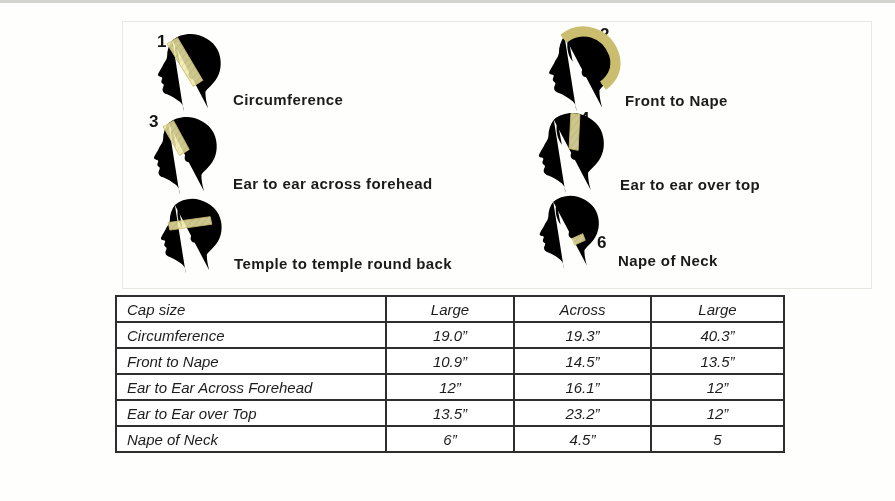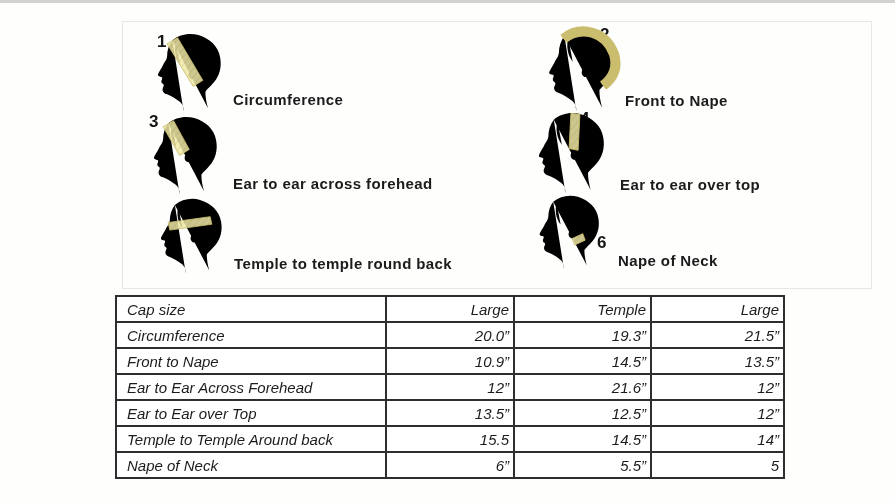--- a/index.html
+++ b/index.html
@@ -56,21 +56,21 @@
   }
   table.size-table th, table.size-table td {
     border: 2px solid #2e2e2e;
     height: 22px;
     padding: 1px 4px;
     font-weight: normal;
     overflow: hidden;
     white-space: nowrap;
   }
   table.size-table .cell-label { text-align: left; padding-left: 10px; }
-  table.size-table .cell-value { text-align: right; }
+  table.size-table .cell-value { text-align: center; }
   col.c-name   { width: 270px; }
   col.c-large  { width: 128px; }
   col.c-medium { width: 137px; }
   col.c-small  { width: 133px; }
 </style>
 </head>
 <body>
 
 <div class="canvas">
 
@@ -166,57 +166,51 @@
     <colgroup>
       <col class="c-name">
         <col class="c-large">
         <col class="c-medium">
         <col class="c-small">
     </colgroup>
     <thead>
       <tr>
         <th class="cell-label">Cap size</th>
         <th class="cell-value">Large</th>
-        <th class="cell-value">Temple</th>
+        <th class="cell-value">Across</th>
         <th class="cell-value">Large</th>
       </tr>
     </thead>
     <tbody>
         <tr>
           <td class="cell-label">Circumference</td>
-          <td class="cell-value">20.0”</td>
+          <td class="cell-value">19.0”</td>
           <td class="cell-value">19.3”</td>
-          <td class="cell-value">21.5”</td>
+          <td class="cell-value">40.3”</td>
         </tr>
         <tr>
           <td class="cell-label">Front to Nape</td>
           <td class="cell-value">10.9”</td>
           <td class="cell-value">14.5”</td>
           <td class="cell-value">13.5”</td>
         </tr>
         <tr>
           <td class="cell-label">Ear to Ear Across Forehead</td>
           <td class="cell-value">12”</td>
-          <td class="cell-value">21.6”</td>
+          <td class="cell-value">16.1”</td>
           <td class="cell-value">12”</td>
         </tr>
         <tr>
           <td class="cell-label">Ear to Ear over Top</td>
           <td class="cell-value">13.5”</td>
-          <td class="cell-value">12.5”</td>
+          <td class="cell-value">23.2”</td>
           <td class="cell-value">12”</td>
-        </tr>
-        <tr>
-          <td class="cell-label">Temple to Temple Around back</td>
-          <td class="cell-value">15.5</td>
-          <td class="cell-value">14.5”</td>
-          <td class="cell-value">14”</td>
         </tr>
         <tr>
           <td class="cell-label">Nape of Neck</td>
           <td class="cell-value">6”</td>
-          <td class="cell-value">5.5”</td>
+          <td class="cell-value">4.5”</td>
           <td class="cell-value">5</td>
         </tr>
       </tbody>
   </table>
 
 </div>
 
 </body></html>

